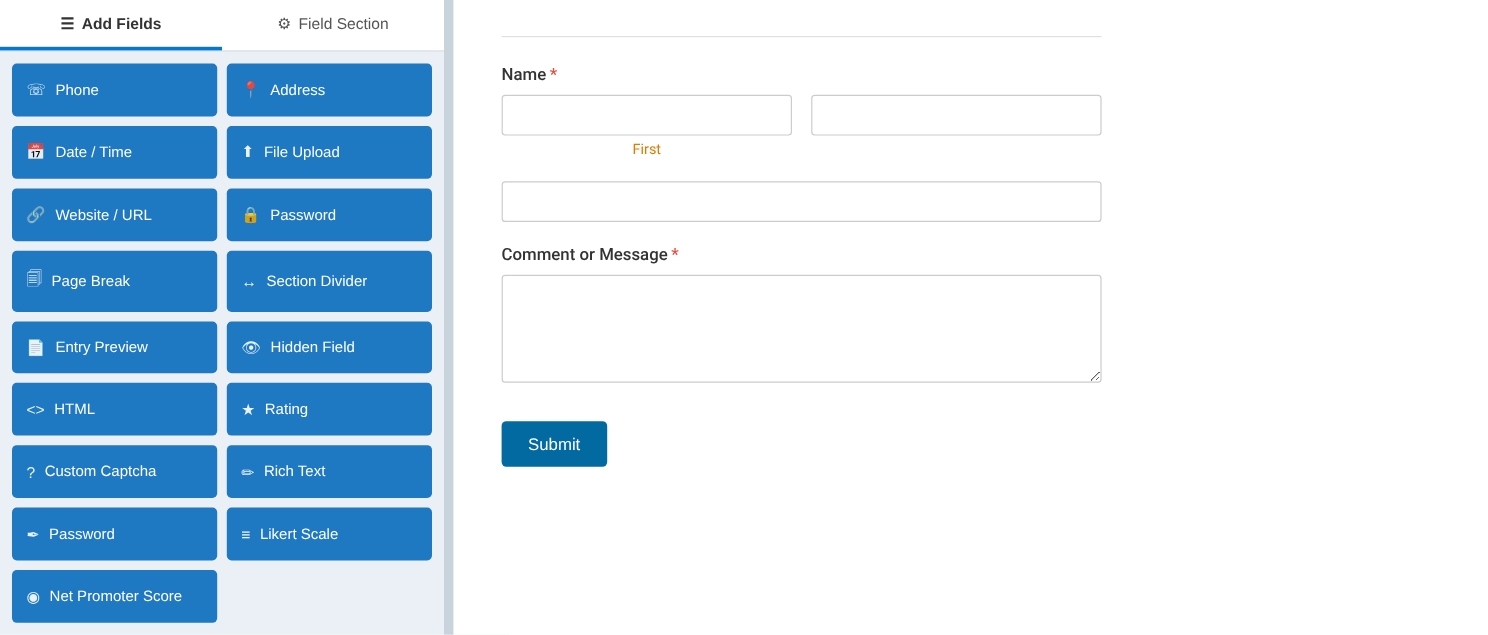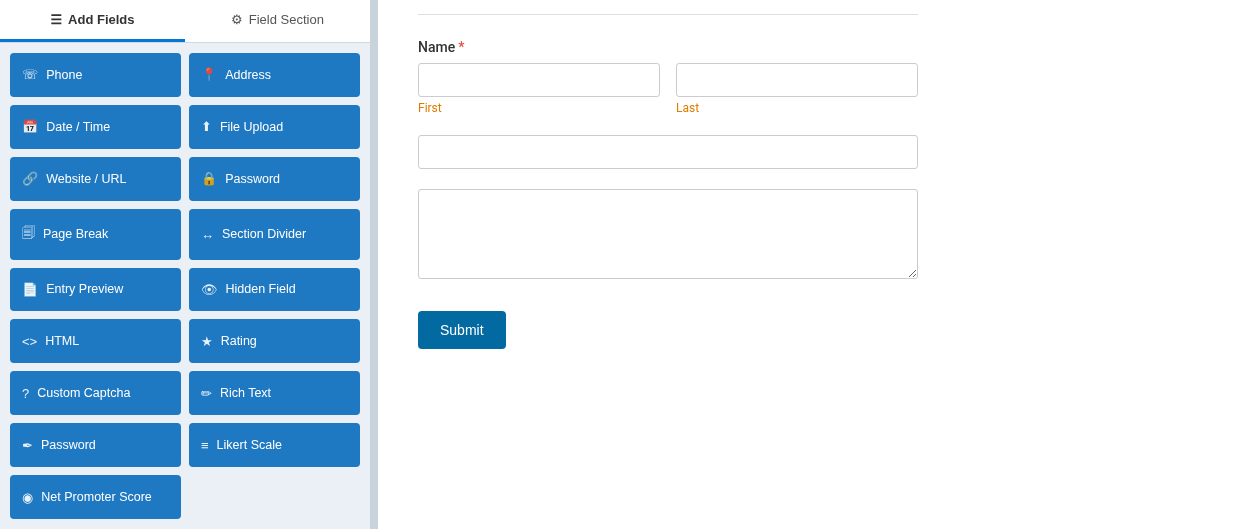--- a/index.html
+++ b/index.html
@@ -83,21 +83,21 @@
       min-width: 8px;
       background: #c8d3dc;
       cursor: col-resize;
     }
 
     
     .right-panel {
       flex: 1;
       background: #fff;
       overflow-y: auto;
-      padding: 14px 40px;
+      padding: 30px 40px;
     }
 
     .form-section { max-width: 500px; }
 
     .form-divider-top {
       border: none;
       border-top: 1px solid #e0e0e0;
       margin-bottom: 24px;
     }
 
@@ -131,20 +131,21 @@
       font-size: 14px;
       color: #333;
       background: #fff;
       outline: none;
     }
 
     .sub-label {
       font-size: 12px;
       color: #e07b00;
       margin-top: 4px;
+      text-align: center;
     }
 
     .form-textarea {
       border: 1px solid #ccc;
       border-radius: 3px;
       padding: 8px 10px;
       font-size: 14px;
       color: #333;
       background: #fff;
       width: 100%;
@@ -265,31 +266,33 @@
       <label class="form-label">
         <span>Name</span><span class="required-star">*</span>
       </label>
       <div class="name-fields">
         <div class="name-field-wrap">
           <input type="text" class="form-input" placeholder="" style="">
           <span class="sub-label">First</span>
         </div>
         <div class="name-field-wrap">
           <input type="text" class="form-input" placeholder="" style="">
-          <span class="sub-label">Last</span>
         </div>
       </div>
     </div>
 
     
     <div class="form-group">
       <input type="email" class="form-input full-width-input" placeholder="" style="">
     </div>
 
     
     <div class="form-group">
+      <label class="form-label">
+        <span>Comment or Message</span><span class="required-star">*</span>
+      </label>
       <textarea class="form-textarea" placeholder="" style=""></textarea>
     </div>
 
     
     <button class="submit-btn">Submit</button>
   </div>
 </div>
 
 </body></html>

